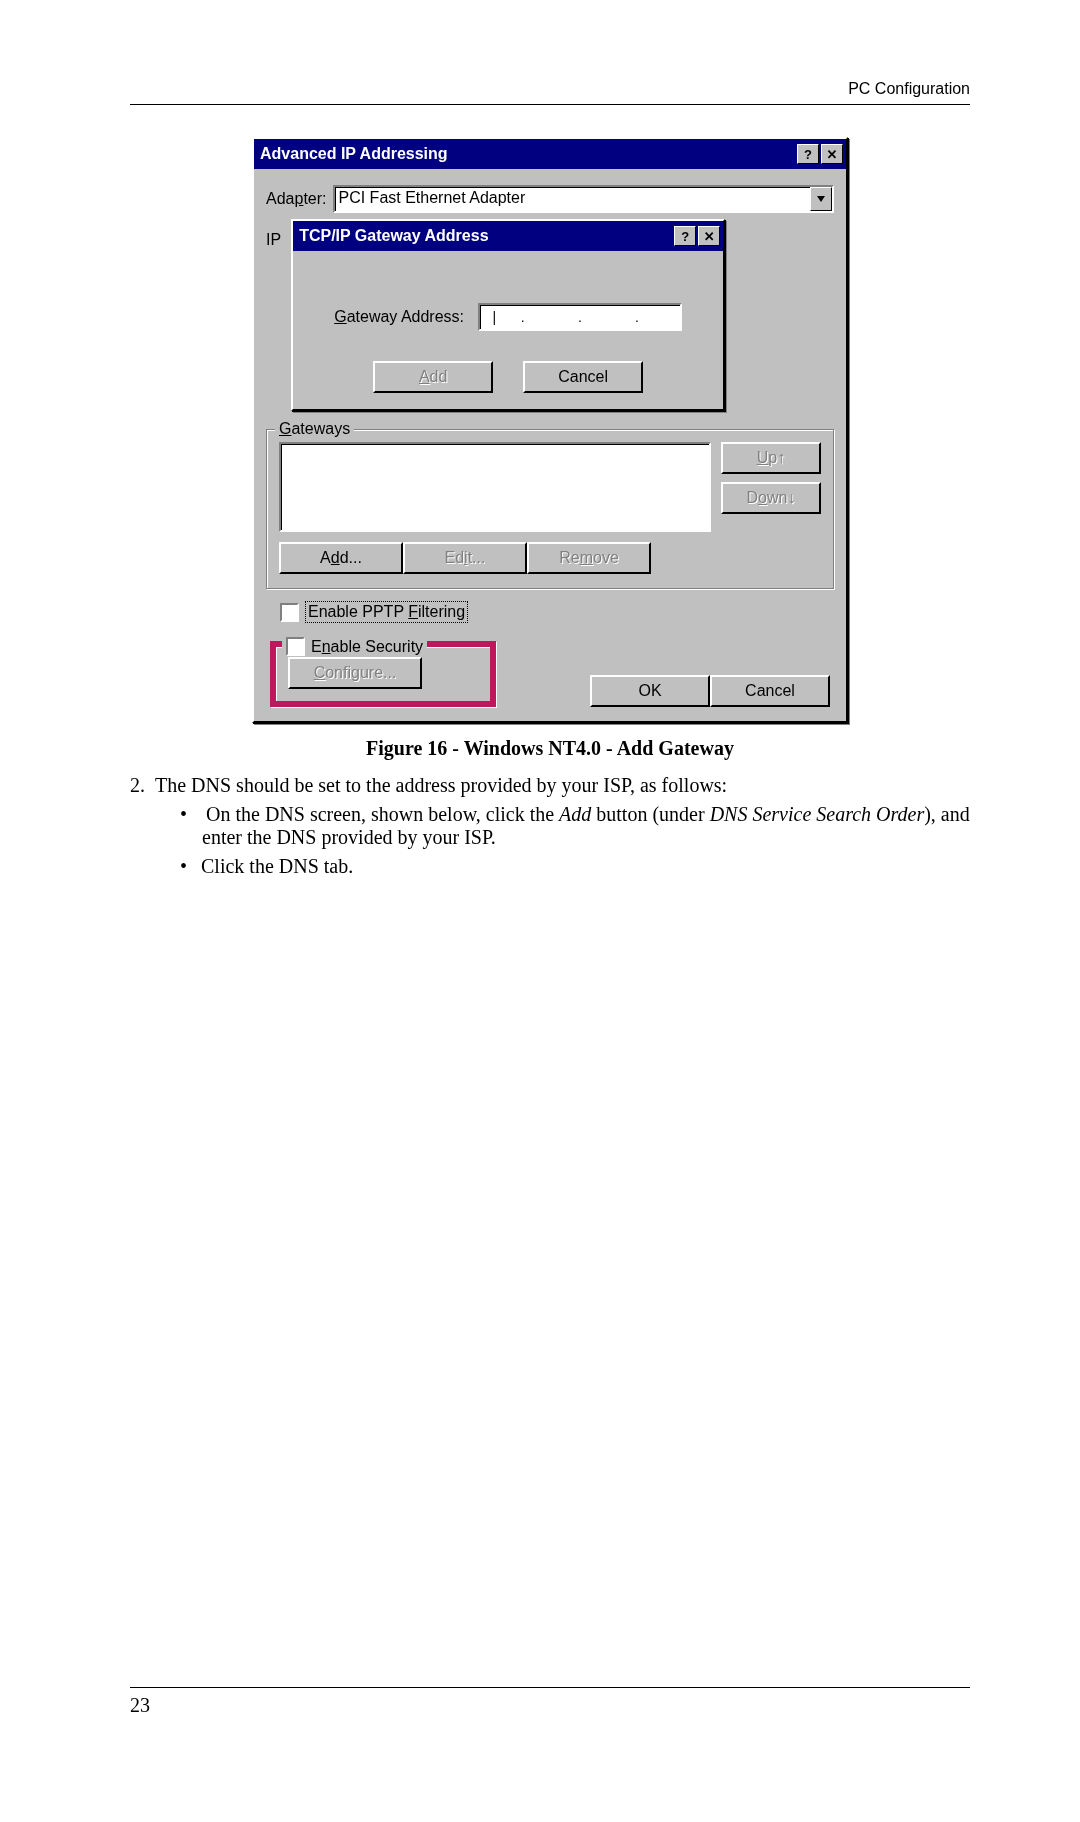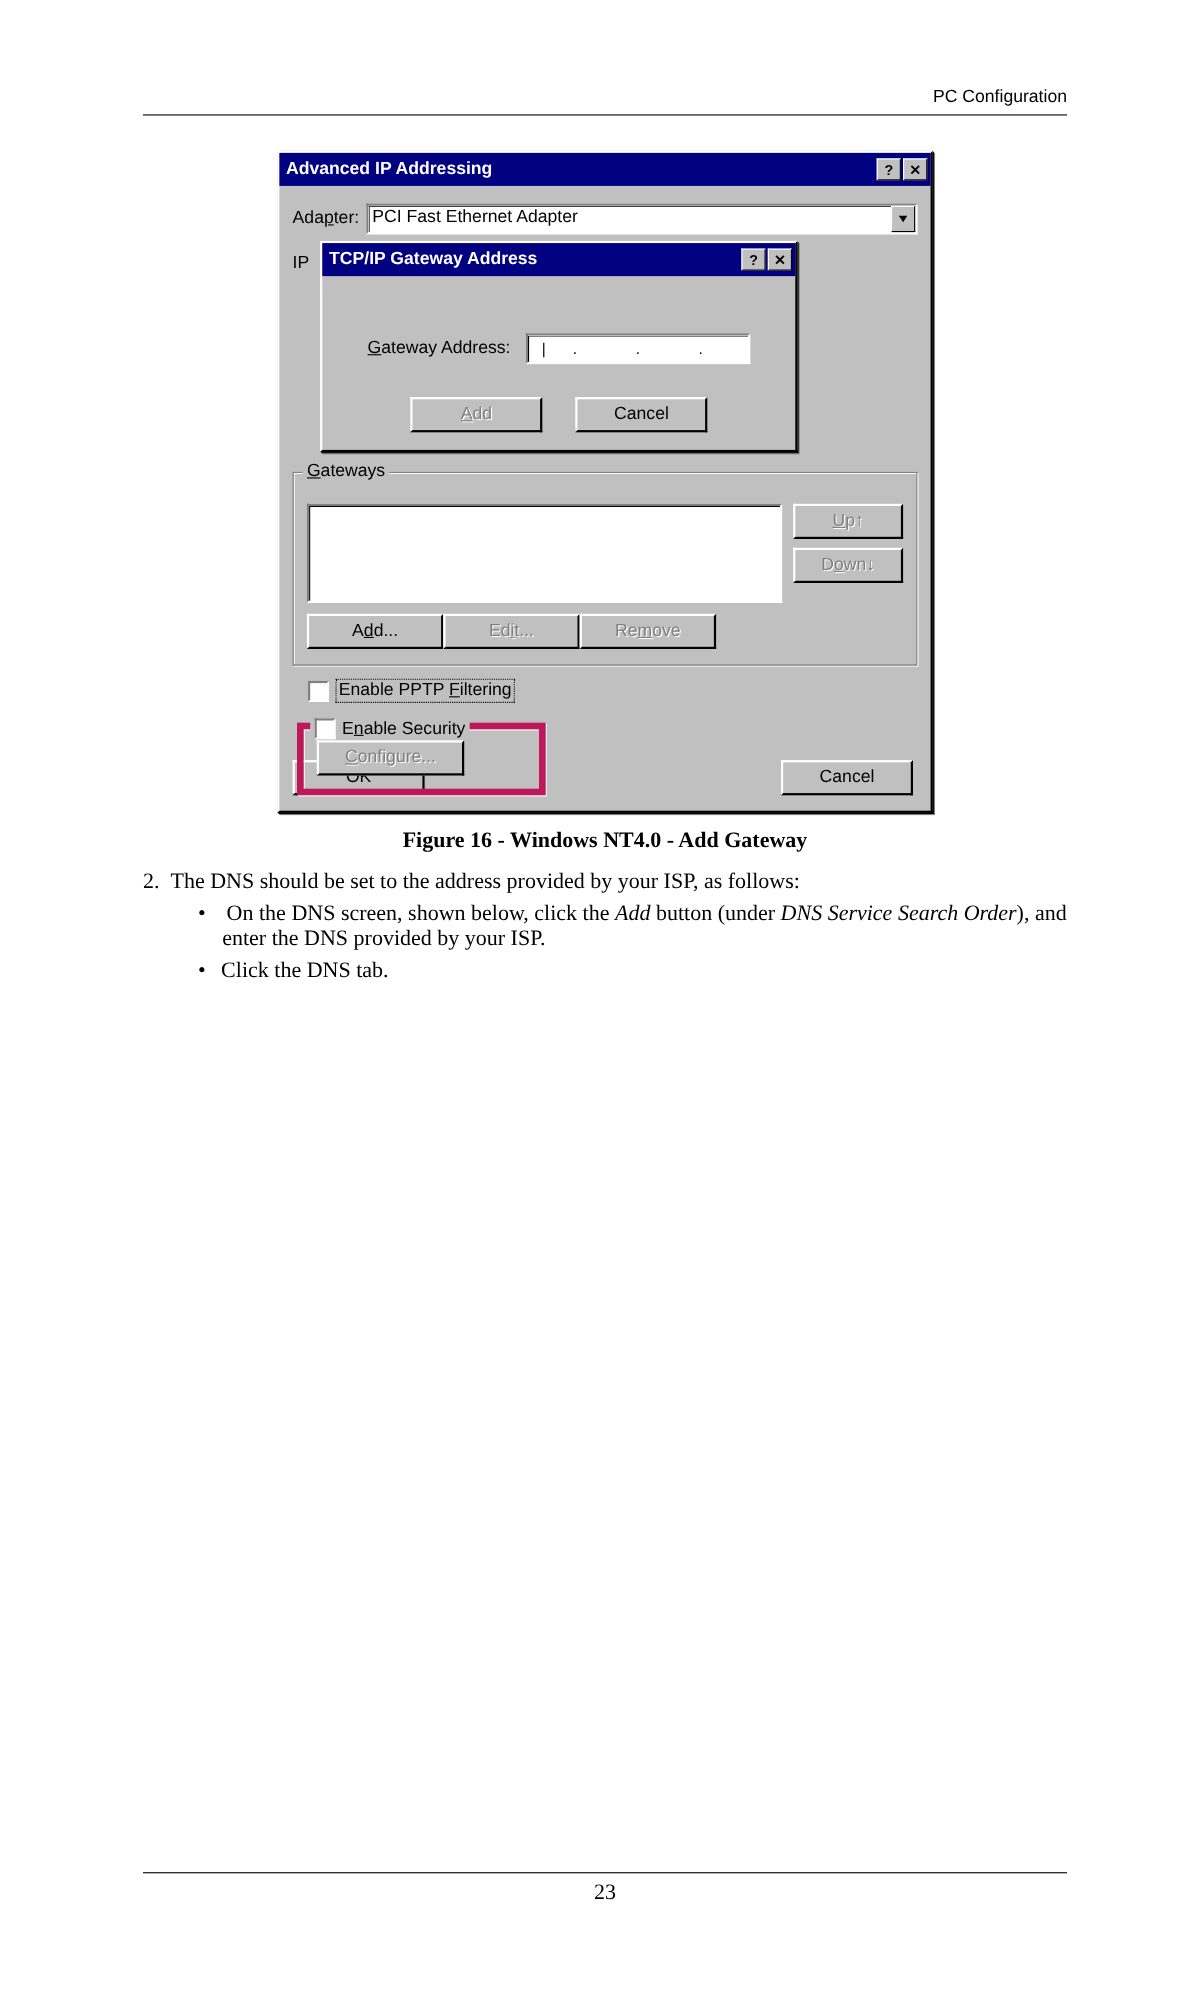--- a/index.html
+++ b/index.html
@@ -12,50 +12,50 @@
   .titlebar .t{flex:1}
   .tbtn{width:20px;height:18px;background:#c0c0c0;border:1px solid;border-color:#fff #000 #000 #fff;margin-left:2px;font-family:Arial;font-size:13px;font-weight:bold;color:#000;display:flex;align-items:center;justify-content:center;line-height:1}
   .body{padding:10px 12px 14px 12px}
   .row{display:flex;align-items:center;margin:6px 0 10px 0}
   .lbl{margin-right:6px}
   .sunken{background:#fff;border:2px solid;border-color:#808080 #fff #fff #808080;box-shadow:inset 1px 1px 0 #000}
   .combo{flex:1;height:24px;display:flex}
   .combo .txt{flex:1;padding:2px 4px}
   .combo .arrow{width:20px;background:#c0c0c0;border:1px solid;border-color:#fff #000 #000 #fff;display:flex;align-items:center;justify-content:center}
   .arrow svg{width:8px;height:6px}
-  .grp{border:1px solid #808080;box-shadow:1px 1px 0 #fff inset,1px 1px 0 #fff;margin:8px 0 12px 0;padding:28px 12px 14px 12px;position:relative}
+  .grp{border:1px solid #808080;box-shadow:1px 1px 0 #fff inset,1px 1px 0 #fff;margin:8px 0 12px 0;padding:12px 12px 14px 12px;position:relative}
   .grp>.legend{position:absolute;top:-10px;left:8px;background:#c0c0c0;padding:0 4px}
   .btn{background:#c0c0c0;border:2px solid;border-color:#fff #000 #000 #fff;height:28px;min-width:96px;padding:0 10px;font-family:inherit;font-size:16px;display:inline-flex;align-items:center;justify-content:center}
   .btn.dis{color:#808080;text-shadow:1px 1px 0 #fff}
   .inner{width:430px;position:relative;margin-left:10px;margin-top:-4px}
   .inner .body{padding:30px 18px 16px 18px}
   .ipfield{width:200px;height:24px;display:flex;align-items:center;justify-content:space-around;font-size:14px}
   .ipfield span{color:#000}
   .btnrow{display:flex;justify-content:center;gap:30px;margin-top:30px}
   .gwbox{display:flex;gap:10px}
   .listbox{flex:1;height:86px}
   .vbtns{display:flex;flex-direction:column;gap:8px}
   .vbtns .btn{min-width:76px}
   .hbtns{display:flex;margin-top:10px}
   .hbtns .btn{min-width:100px}
   .chk{width:15px;height:15px;background:#fff;border:2px solid;border-color:#808080 #fff #fff #808080;display:inline-block;vertical-align:middle;margin-right:6px}
   .pptp{display:flex;align-items:center;margin:6px 0 6px 14px}
   .pptp .boxed{border:1px dotted #000;padding:1px 2px}
   .secgrp{border:6px solid #be185d;box-shadow:1px 1px 0 #fff inset,1px 1px 0 #fff;margin:12px 0 0 4px;padding:10px 12px 12px 12px;position:relative;width:190px}
   .secgrp .legend{position:absolute;top:-10px;left:6px;background:#c0c0c0;padding:0 4px;display:flex;align-items:center}
-  .okrow{display:flex;justify-content:space-between;gap:12px;margin-top:-32px;padding-right:4px}
+  .okrow{display:flex;justify-content:flex-end;gap:0;margin-top:-32px;padding-right:4px}
   .caption{text-align:center;font-weight:bold;margin-top:14px;font-size:20px}
   .doctext{margin-top:14px}
   ol.num{list-style:none;padding-left:26px;margin:0}
   ol.num>li{text-indent:-26px;margin-bottom:4px}
   ul.bul{list-style:none;padding-left:46px;margin:6px 0 0 0}
   ul.bul>li{text-indent:-22px;margin-bottom:6px}
   ul.bul>li::before{content:"•";padding-right:14px}
   .i{font-style:italic}
-  .footer{position:absolute;bottom:90px;left:130px;right:110px;border-top:1px solid #000;padding-top:6px;text-align:center;font-size:20px}
+  .footer{position:absolute;bottom:105px;left:130px;right:110px;border-top:1px solid #000;padding-top:6px;text-align:left;font-size:20px}
   .under{text-decoration:underline}
 </style>
 </head>
 <body>
 
 <div class="page">
   <div class="hdr">PC Configuration</div>
 
   <div class="figwrap">
     <div class="win outer">

